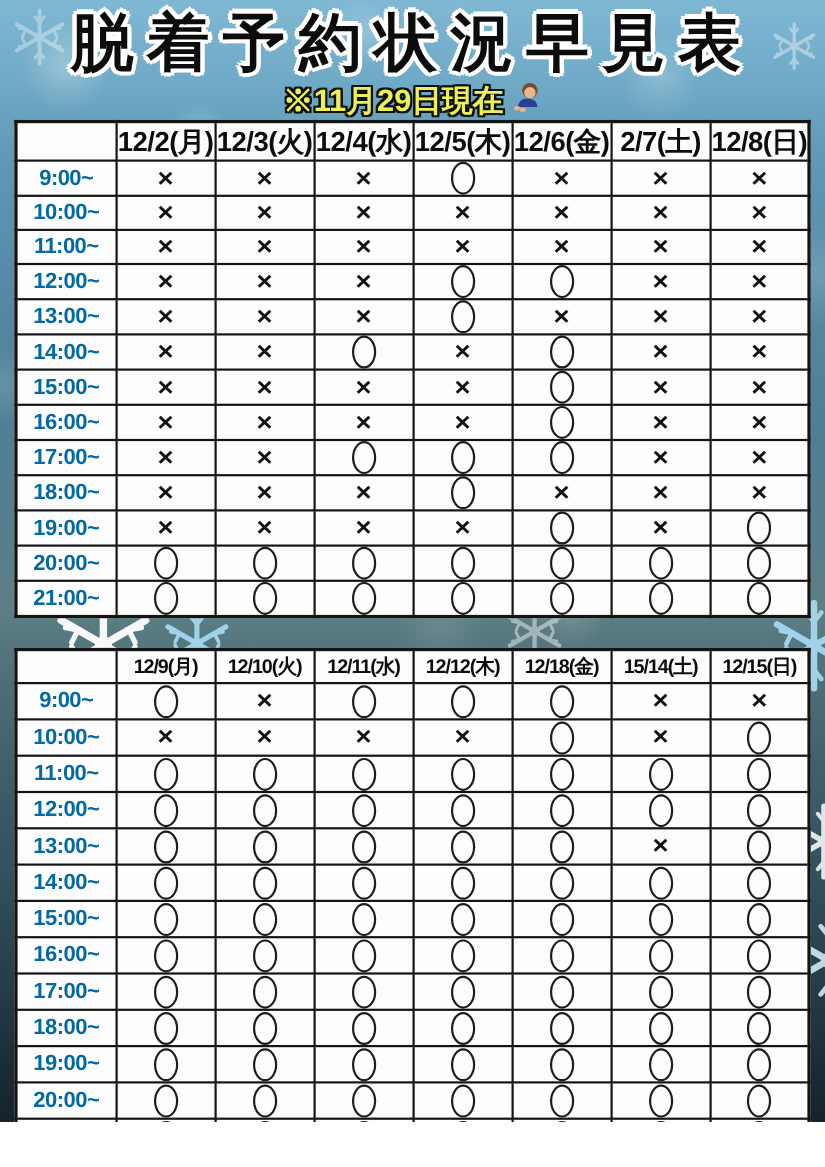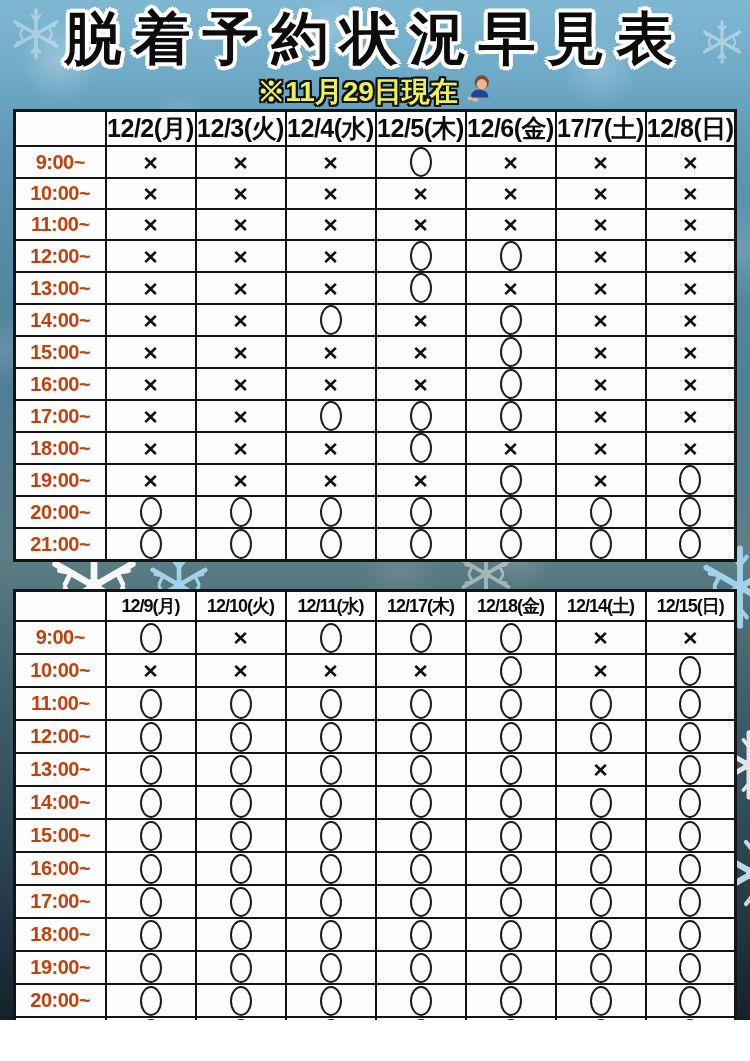--- a/index.html
+++ b/index.html
@@ -63,21 +63,21 @@
     border:3px solid #141414;
   }
   .sched th,.sched td{
     border:2.5px solid #141414;
     text-align:center;vertical-align:middle;padding:0;
     background:#fdfdfd;
   }
   .sched .corner{width:91px;}
   .sched thead th{font-size:25px;font-weight:bold;color:#0d0d0d;height:28px;letter-spacing:-0.5px;}
   #week2-table thead th{font-size:18px;letter-spacing:-1px;}
-  .sched .time{font-size:20px;font-weight:bold;color:#c2410c;letter-spacing:-0.5px;}
+  .sched .time{font-size:20px;font-weight:bold;color:#0369a1;letter-spacing:-0.5px;}
   #week1-table{top:109px;}
   #week1-table tbody td,#week1-table tbody th{height:29px;}
   #week2-table{top:589px;}
   #week2-table tbody td,#week2-table tbody th{height:31px;}
   .circle{
     display:inline-block;width:18px;height:26px;
     border:2px solid #1d1d1d;border-radius:50%;
     vertical-align:middle;background:transparent;
   }
   .cross{
@@ -155,21 +155,21 @@
         <col class="corner">
       </colgroup>
     <thead>
         <tr>
           <th class="corner"></th>
           <th>12/2(月)</th>
           <th>12/3(火)</th>
           <th>12/4(水)</th>
           <th>12/5(木)</th>
           <th>12/6(金)</th>
-          <th>17/7(土)</th>
+          <th>2/7(土)</th>
           <th>12/8(日)</th>
         </tr>
       </thead>
     <tbody>
         <tr>
           <th class="time">9:00~</th>
           <td><span class="cross">×</span></td>
           <td><span class="cross">×</span></td>
           <td><span class="cross">×</span></td>
           <td><span class="circle"></span></td>
@@ -303,23 +303,23 @@
   <table class="sched" id="week2-table">
     <colgroup>
         <col class="corner">
       </colgroup>
     <thead>
         <tr>
           <th class="corner"></th>
           <th>12/9(月)</th>
           <th>12/10(火)</th>
           <th>12/11(水)</th>
-          <th>12/17(木)</th>
+          <th>12/12(木)</th>
           <th>12/18(金)</th>
-          <th>12/14(土)</th>
+          <th>15/14(土)</th>
           <th>12/15(日)</th>
         </tr>
       </thead>
     <tbody>
         <tr>
           <th class="time">9:00~</th>
           <td><span class="circle"></span></td>
           <td><span class="cross">×</span></td>
           <td><span class="circle"></span></td>
           <td><span class="circle"></span></td>

